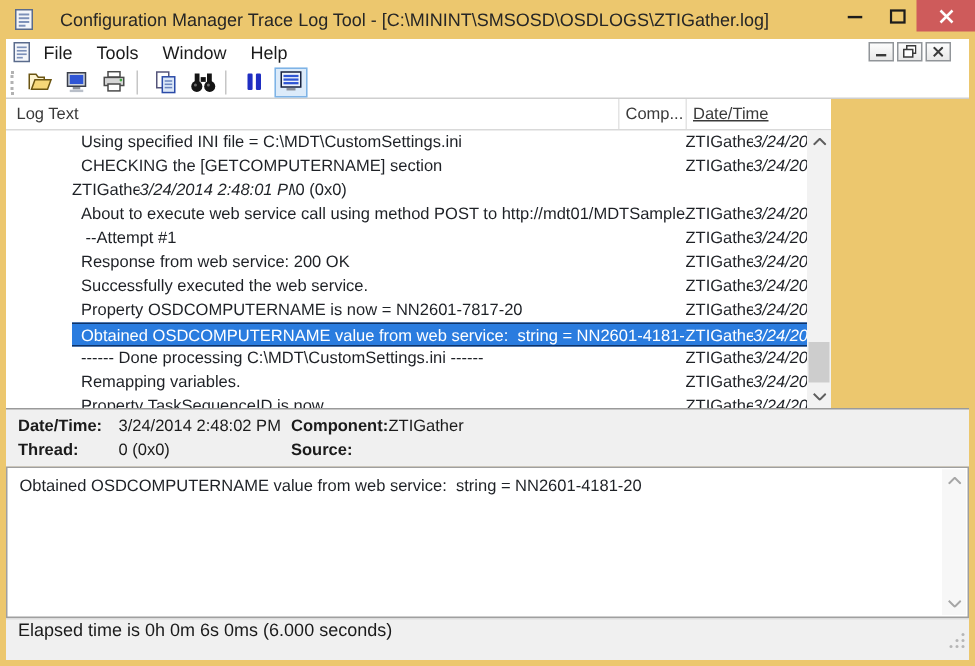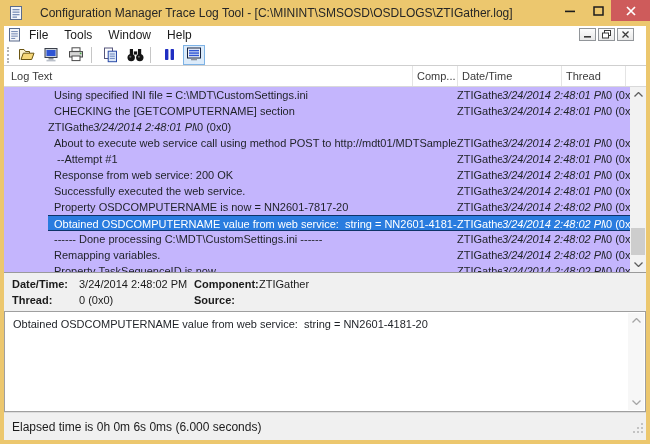--- a/index.html
+++ b/index.html
@@ -27,27 +27,27 @@
 
   
   .toolbar{position:absolute;left:4px;top:44px;width:642px;height:22px;background:#fff;
            border-bottom:1px solid #cfcfcf;display:flex;align-items:center;box-sizing:border-box;}
   .gripper{width:3px;height:16px;margin-left:3px;border-left:2px dotted #b2b2b2;}
   .tb-btn{width:22px;height:20px;display:flex;align-items:center;justify-content:center;margin-left:3px;}
   .tb-sep{width:1px;height:16px;background:#c6c6c6;margin:0 4px;}
   .tb-pressed{background:#dcebfa;border:1px solid #7eb3e6;box-sizing:border-box;}
 
   
-  .listview{position:absolute;left:4px;top:66px;width:642px;height:206px;background:#c4b5fd;overflow:hidden;}
+  .listview{position:absolute;left:4px;top:66px;width:550px;height:206px;background:#ffffff;overflow:hidden;}
   .lv-header{position:absolute;left:0;top:0;width:642px;height:21px;background:#fff;
              border-bottom:1px solid #d9d9d9;display:flex;font-size:11px;color:#3a3a3a;box-sizing:border-box;}
   .hcell{height:20px;line-height:20px;border-right:1px solid #e4e4e4;white-space:nowrap;overflow:hidden;box-sizing:border-box;}
   .hc-text{width:409px;padding-left:7px;}
   .hc-comp{width:45px;padding-left:4px;}
-  .hc-date{width:104px;padding-left:4px;}
+  .hc-date{width:104px;padding-left:4px;text-decoration:underline;}
   .hc-thread{width:64px;padding-left:4px;}
   .lv-rows{position:absolute;left:0;top:21px;width:626px;height:185px;overflow:hidden;margin-left:44px;}
   .lv-row{display:flex;height:16px;line-height:16px;font-size:11px;color:#1e2126;box-sizing:border-box;}
   .lv-row span{white-space:pre;overflow:hidden;display:block;}
   .cell-text{width:403px;padding-left:6px;}
   .cell-comp{width:45px;}
   .cell-date{width:104px;font-style:italic;}
   .cell-thread{width:68px;}
   .lv-row.selected{background:#2a7cdf;color:#fff;border-top:1px solid #0e3368;border-bottom:1px solid #0e3368;}
 
@@ -65,21 +65,21 @@
   .dvalue{position:absolute;white-space:nowrap;}
 
   
   .messagebox{position:absolute;left:4px;top:311px;width:642px;height:101px;background:#fff;
               border:1px solid #9f9f9f;box-sizing:border-box;}
   .msg-text{position:absolute;left:8px;top:6px;font-size:11px;color:#1e2126;white-space:pre;}
   .msg-sbar{right:1px;top:1px;height:97px;background:#f7f7f7;}
 
   
   .statusbar{position:absolute;left:4px;top:412px;width:642px;height:28px;background:#f0f0f0;
-             border-top:1px solid #dcdcdc;display:flex;align-items:center;box-sizing:border-box;}
+             border-top:1px solid #dcdcdc;display:flex;align-items:flex-start;box-sizing:border-box;}
   .status-text{margin-left:8px;font-size:12px;color:#1b1b1b;}
   .grip{position:absolute;right:2px;bottom:2px;}
 </style>
 </head>
 <body>
 
 <div class="frame">
 
   <div class="titlebar">
     <span class="app-icon">

